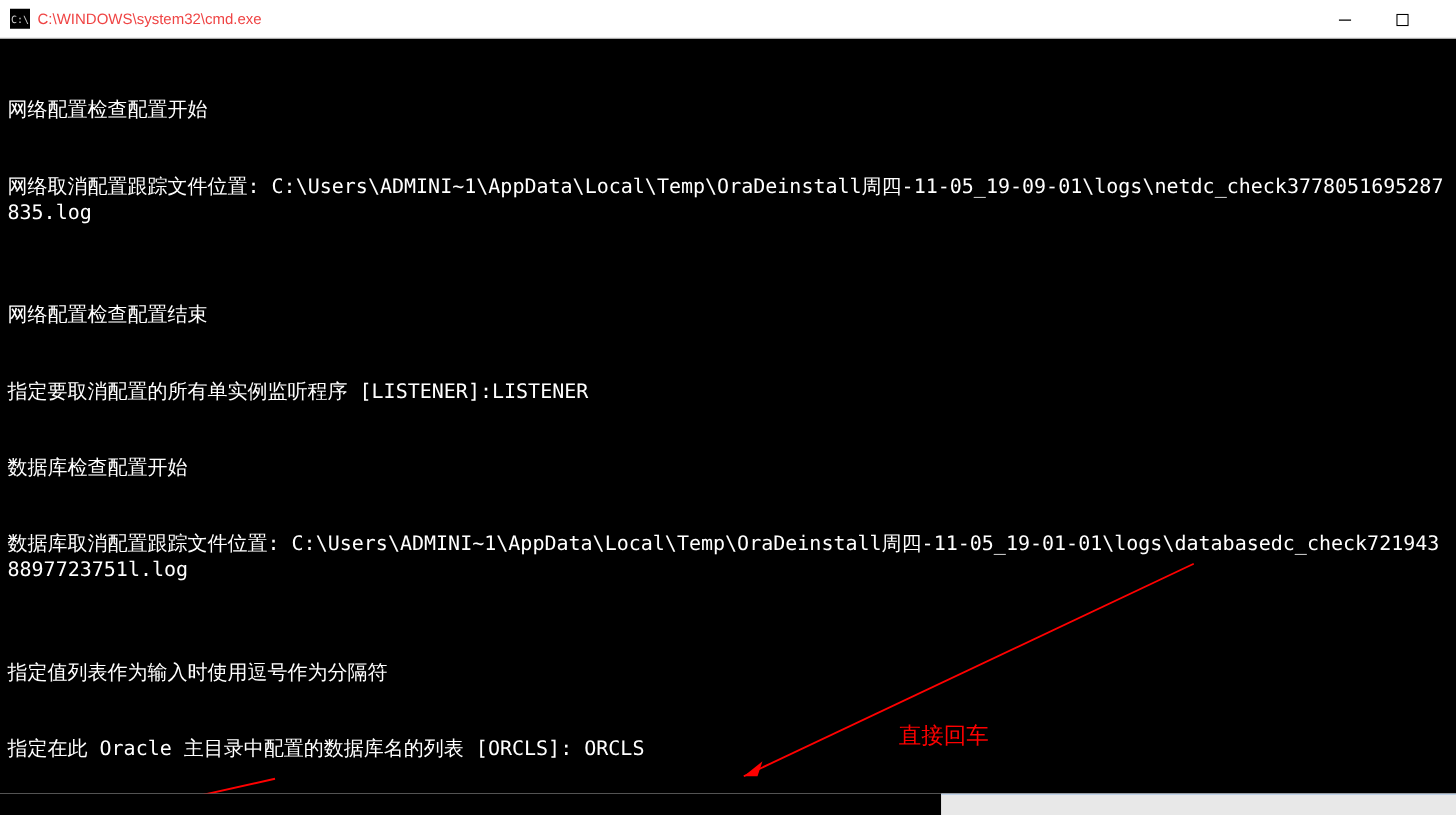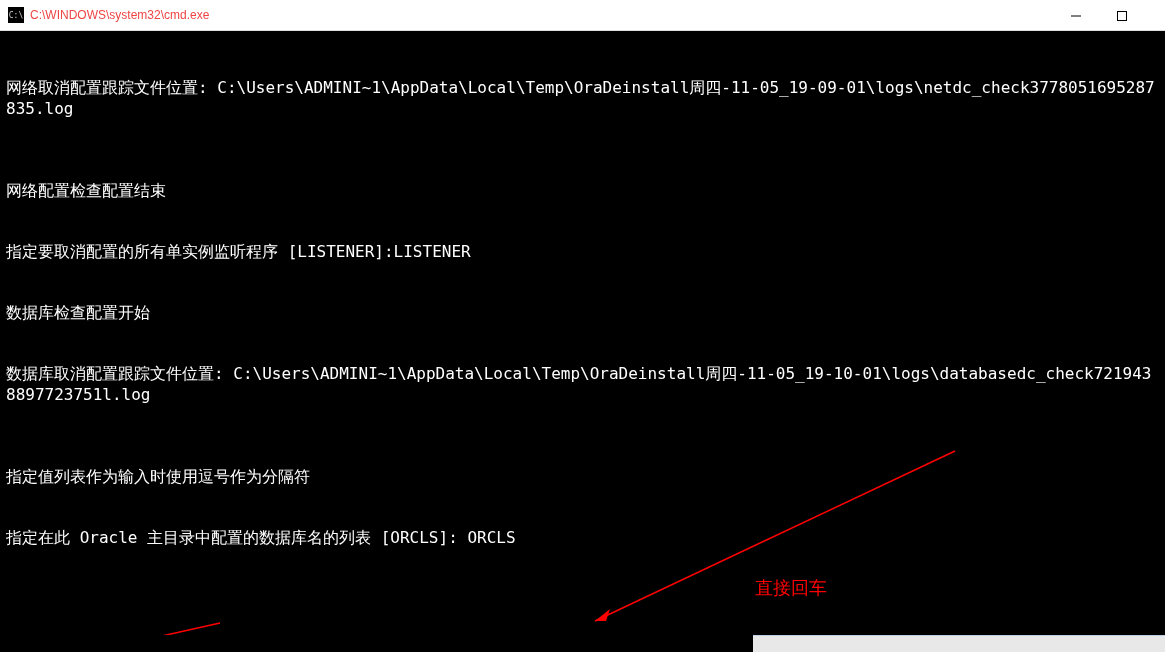--- a/index.html
+++ b/index.html
@@ -130,41 +130,42 @@
           <rect x="0.5" y="0.5" width="9" height="9" fill="none" stroke="#000" stroke-width="1"></rect>
         </svg>
     </div>
     <div class="win-btn" style="width:20px;">
     </div>
   </div>
 </div>
 
 <div class="terminal">
 <div class="term-line tight"></div>
+<div class="term-line">网络配置检查配置开始</div>
 <div class="term-line tight">网络取消配置跟踪文件位置: C:\Users\ADMINI~1\AppData\Local\Temp\OraDeinstall周四-11-05_19-09-01\logs\netdc_check3778051695287835.log</div>
 <div style="height:19px"></div>
 <div class="term-line">网络配置检查配置结束</div>
 <div class="term-line">指定要取消配置的所有单实例监听程序 [LISTENER]:LISTENER</div>
 <div class="term-line">数据库检查配置开始</div>
-<div class="term-line tight">数据库取消配置跟踪文件位置: C:\Users\ADMINI~1\AppData\Local\Temp\OraDeinstall周四-11-05_19-10-01\logs\databasedc_check7219438897723751l.log</div>
+<div class="term-line tight">数据库取消配置跟踪文件位置: C:\Users\ADMINI~1\AppData\Local\Temp\OraDeinstall周四-11-05_19-01-01\logs\databasedc_check7219438897723751l.log</div>
 <div style="height:19px"></div>
 <div class="term-line">指定值列表作为输入时使用逗号作为分隔符</div>
 <div class="term-line">指定在此 Oracle 主目录中配置的数据库名的列表 [ORCLS]: ORCLS</div>
 
 
 
 
 
 
 
 
   <svg class="arrow-line" style="left:0; top:0; width:1165px; height:604px; position:absolute;" viewBox="0 0 1165 604">
     <line x1="955" y1="420" x2="595" y2="590" stroke="#ff0000" stroke-width="1.5"></line>
     <polygon points="595,590 610,578 606,590" fill="#ff0000"></polygon>
     <line x1="50" y1="630" x2="220" y2="592" stroke="#ff0000" stroke-width="1.5"></line>
   </svg>
-  <div class="annotation" style="left:755px; top:547px;">直接回车</div>
+  <div class="annotation" style="left:719px; top:547px;">直接回车</div>
 </div>
 
 <div class="bottom-edge">
   <div class="bottom-dark" style="width:753px;"></div>
   <div class="bottom-light" style="flex:1;"></div>
 </div>
 
 </body></html>

